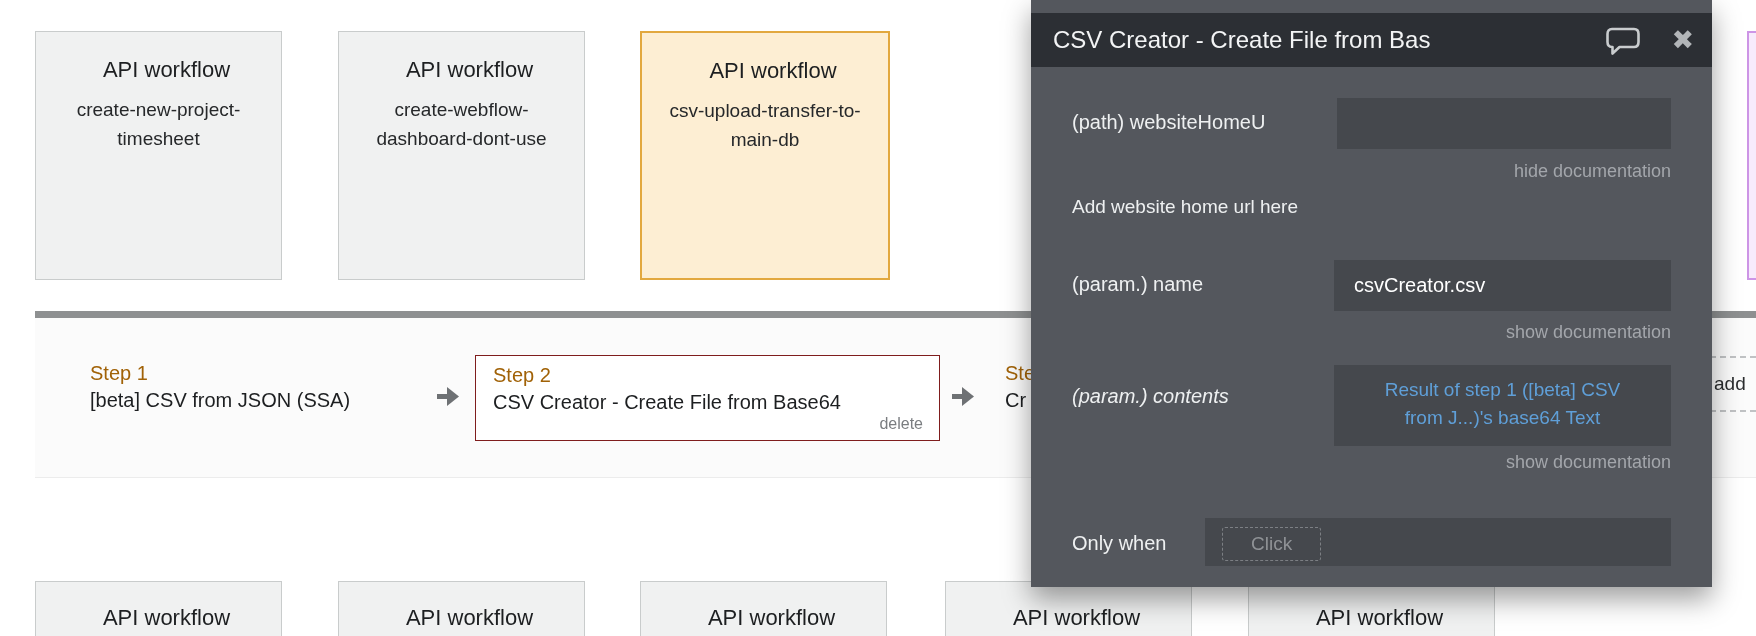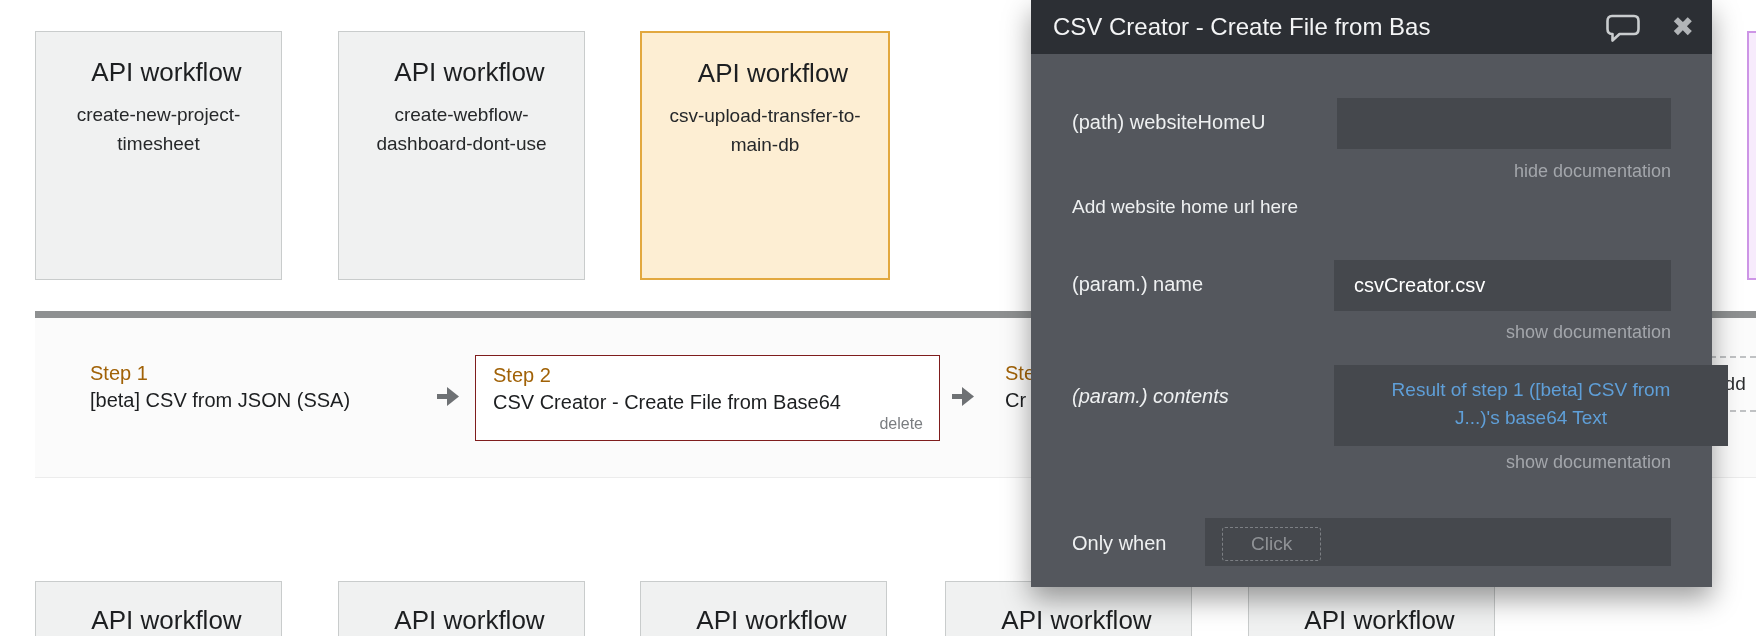--- a/index.html
+++ b/index.html
@@ -5,21 +5,21 @@
   * { margin:0; padding:0; box-sizing:border-box; }
   body { background:#ffffff; font-family:"Liberation Sans","DejaVu Sans",sans-serif; }
   .stage { position:relative; width:1756px; height:636px; background:#ffffff; overflow:hidden; }
 
   
   .card { position:absolute; top:31px; width:247px; height:249px; background:#f0f1f1;
           border:1px solid #c9cccc; text-align:center; }
   .card--orange { background:#fdeed3; border:2px solid #e2a83f; }
   .card--red    { background:#fcecea; border:2px solid #e0a9a1; }
   .card--purple { background:#f7ebfc; border:2px solid #cd95e6; }
-  .card-title { margin-top:25px; font-size:26px; color:#1d1f21;padding-left:16px; }
+  .card-title { margin-top:25px; font-size:22px; color:#1d1f21;padding-left:16px; }
   .card-sub   { margin-top:13px; font-size:19px; line-height:1.5; color:#26282a; padding:0 18px; }
   .card-sliver { position:absolute; left:1747px; top:31px; width:9px; height:249px;
                  background:#f7ebfc; border:2px solid #cd95e6; border-right:none; }
 
   .card-bottom { position:absolute; top:581px; width:247px; height:150px; background:#f0f1f1;
                  border:1px solid #c9cccc; text-align:center; }
   .card-bottom .card-title { margin-top:23px; }
 
   
   .strip { position:absolute; left:35px; right:0; top:311px; height:167px;
@@ -32,21 +32,21 @@
   .step-box .delete-link { position:absolute; right:16px; bottom:7px; font-size:16px; color:#7a7d80; cursor:pointer; }
   .arrow { position:absolute; top:66px; }
   .add-box { position:absolute; left:1540px; top:356px; width:216px; height:56px;
              border-top:2px dashed #c0c2c4; border-bottom:2px dashed #c0c2c4;
              display:flex; align-items:center; z-index:1; }
   .add-box span { padding-left:174px; font-size:19px; color:#2b2d2f; white-space:nowrap; }
 
   
   .panel { position:absolute; left:1031px; top:0; width:681px; height:587px;
            background:#54575d; box-shadow:0 12px 26px rgba(0,0,0,0.38); z-index:5; }
-  .panel-header { height:54px; background:#2c2f34; display:flex; align-items:center; padding:0 12px 0 22px; }
+  .panel-header { height:54px; background:#2c2f34; display:flex; align-items:center; padding:0 12px 0 22px;margin-top:13px; }
   .panel-title { flex:1; color:#f3f4f5; font-size:24px; white-space:nowrap; overflow:hidden; }
   .icon-btn { display:flex; align-items:center; justify-content:center; cursor:pointer; }
   .comment-icon { margin-right:24px; }
   .close-icon { font-size:27px; color:#b2b5b8; font-weight:bold; line-height:1; padding:0 6px; }
 
   .p-label { position:absolute; left:41px; font-size:20px; color:#eef0f1; }
   .p-input { position:absolute; background:#45484d; }
   .p-doc { position:absolute; right:41px; font-size:18px; color:#a3a6ab; cursor:pointer; }
   .p-help { position:absolute; left:41px; font-size:19px; color:#eef0f1; }
   .p-value { font-size:20px; color:#ffffff; line-height:51px; padding-left:20px; }
@@ -146,21 +146,21 @@
     <div class="p-doc" style="top:161px;">hide documentation</div>
     <div class="p-help" style="top:196px;text-align:right;">Add website home url here</div>
 
     <div class="p-label" style="top:273px;">(param.) name</div>
     <div class="p-input" style="top:260px; left:303px; width:337px; height:51px;">
       <div class="p-value">csvCreator.csv</div>
     </div>
     <div class="p-doc" style="top:322px;">show documentation</div>
 
     <div class="p-label" style="top:385px;font-style:italic;">(param.) contents</div>
-    <div class="p-input" style="top:365px; left:303px; width:394px; height:81px;">
+    <div class="p-input" style="top:365px; left:303px; width:337px; height:81px;">
       <span class="p-link">Result of step 1 ([beta] CSV from J...)'s base64 Text</span>
     </div>
     <div class="p-doc" style="top:452px;">show documentation</div>
 
     <div class="p-label" style="top:532px;">Only when</div>
     <div class="p-input" style="top:518px; left:174px; width:466px; height:48px;">
       <span class="click-chip">Click</span>
     </div>
 
   </div>

